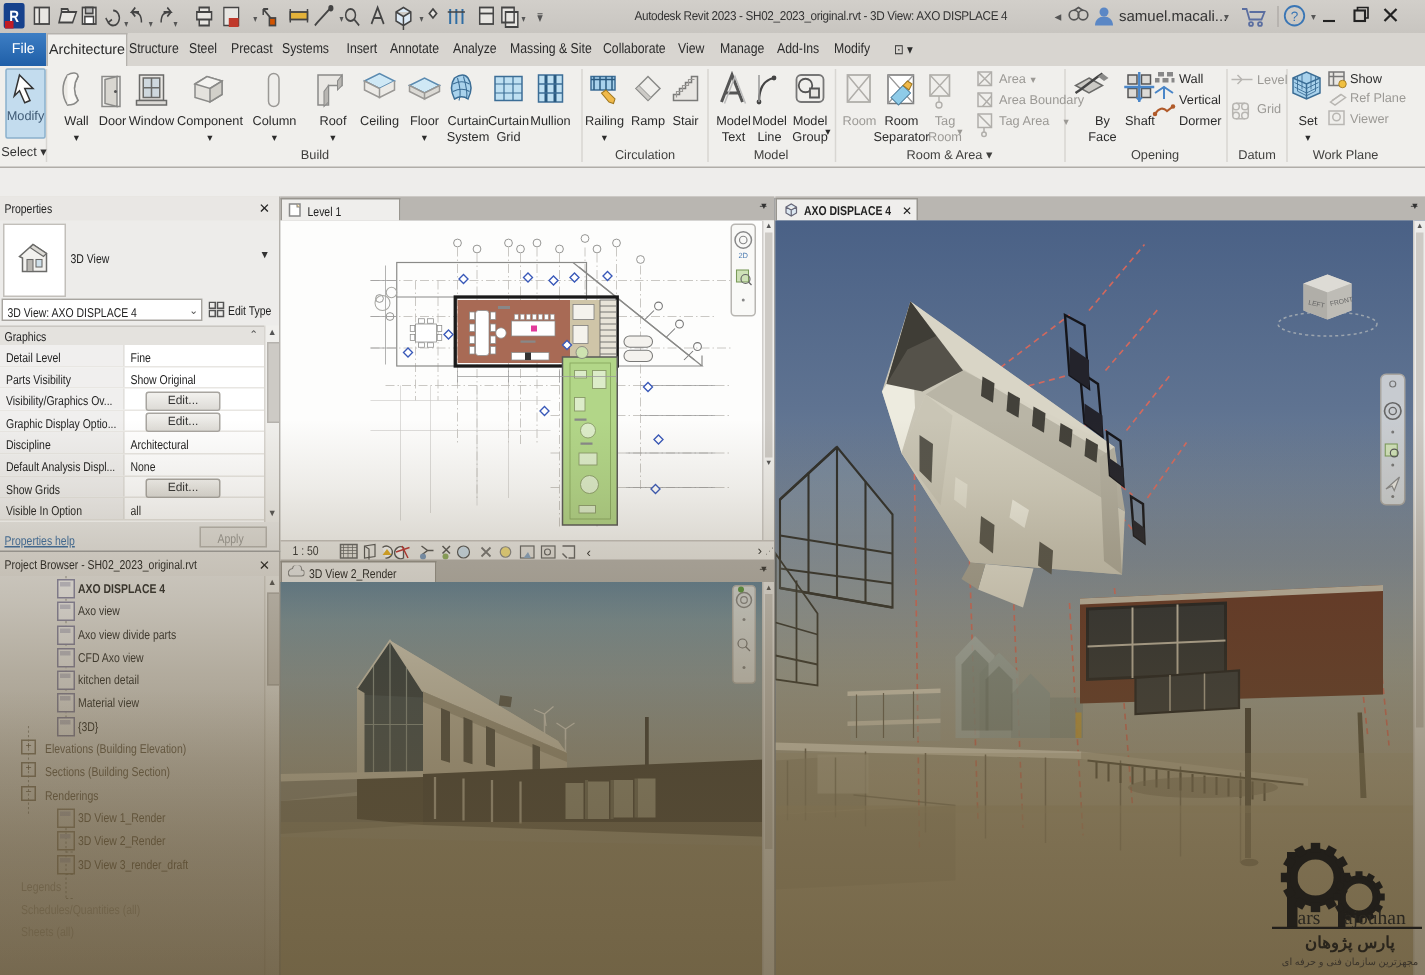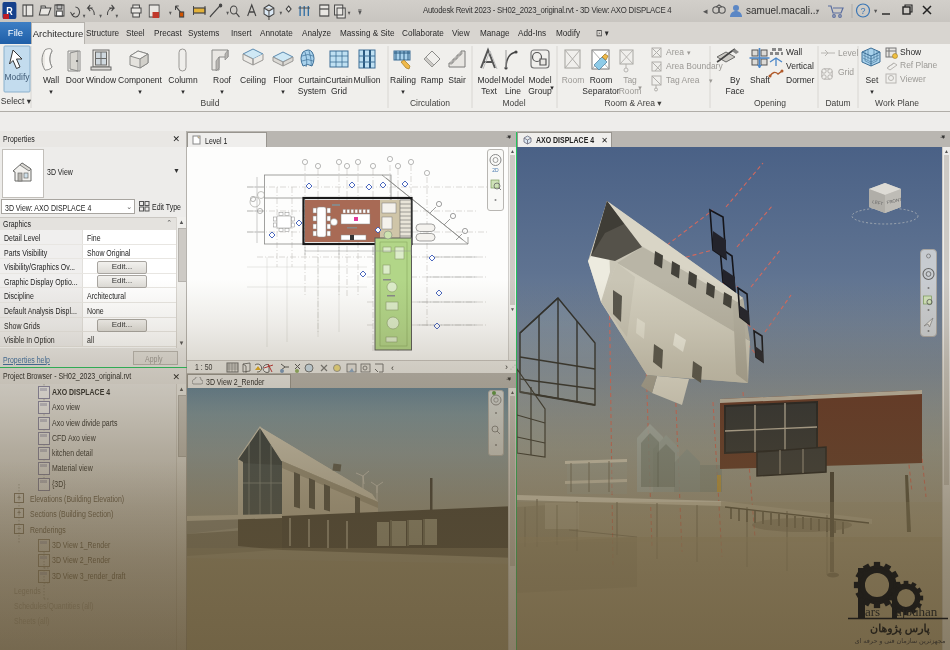--- a/index.html
+++ b/index.html
@@ -1,17 +1,17 @@
 <!DOCTYPE html>
 <html><head>
 <meta charset="utf-8">
 <style>
   html,body{margin:0;padding:0;}
   #app{position:relative;width:950px;height:650px;overflow:hidden;
-       font-family:"Liberation Sans",sans-serif;background:#22c55e;}
+       font-family:"Liberation Sans",sans-serif;background:#a3a3a3;}
   .abs{position:absolute;}
   
   #titlebar{left:0;top:0;width:950px;height:22px;
     background:linear-gradient(180deg,#d2cfca 0%,#c8c5c0 100%);
     border-bottom:1px solid #b5b2ad;}
   #title-text{left:423px;top:5px;font-size:8.5px;letter-spacing:-0.25px;color:#333;white-space:nowrap;transform:scaleX(0.92);transform-origin:0 50%;}
   
   #tabrow{left:0;top:22px;width:950px;height:22px;background:#d8d5d0;}
   .rtab{position:absolute;top:0;height:22px;line-height:22px;font-size:9.5px;color:#2b2b2b;text-align:center;white-space:nowrap;transform:scaleX(0.86);transform-origin:0 50%;}
   #filetab,#archtab{transform:none;}

